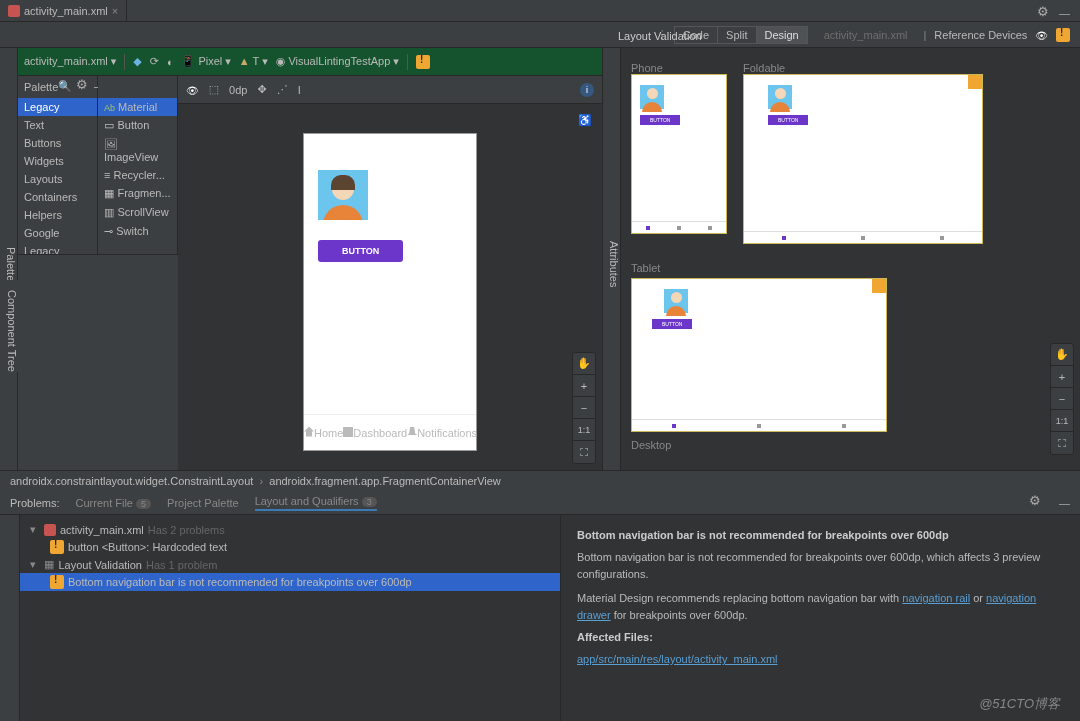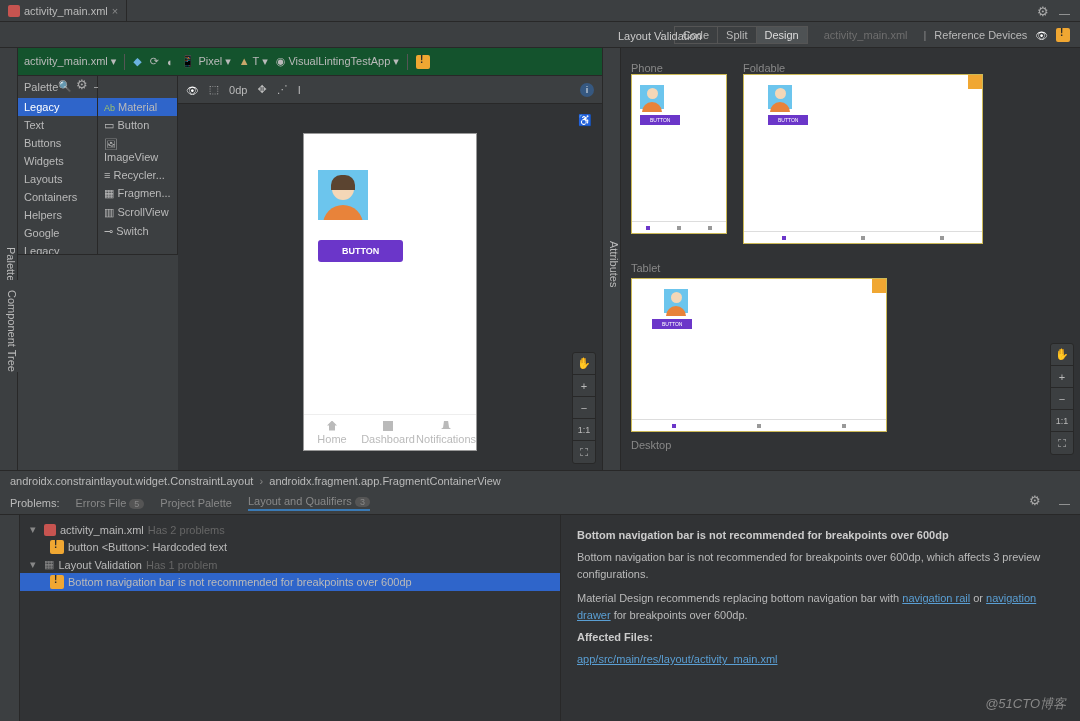--- a/index.html
+++ b/index.html
@@ -31,21 +31,21 @@
 .palitem.sel{background:#2f65ca;color:#fff}
 .surface{flex:1;display:flex;justify-content:center;align-items:flex-start;padding-top:30px;position:relative}
 .surftools{height:28px;background:#3c3f41;display:flex;align-items:center;gap:10px;padding:0 8px;border-bottom:1px solid #282828}
 .device{width:172px;height:316px;background:#fff;position:relative;box-shadow:0 0 0 1px #999}
 .avatar{width:50px;height:50px;background:#6cc5ed;position:absolute;left:14px;top:36px;overflow:hidden}
 .avatar::before{content:"";position:absolute;width:22px;height:22px;background:#f4d7b7;border-radius:50%;left:14px;top:8px}
 .avatar::after{content:"";position:absolute;width:40px;height:20px;background:#e8833a;border-radius:20px 20px 0 0;left:5px;bottom:-5px}
 .hair{position:absolute;width:24px;height:15px;background:#5b4430;left:13px;top:5px;border-radius:10px 10px 0 0}
 .btn{position:absolute;left:14px;top:106px;background:#6b36c9;color:#fff;padding:6px 24px;font-size:9px;font-weight:bold;border-radius:3px}
 .bottomnav{position:absolute;bottom:0;left:0;right:0;height:36px;border-top:1px solid #eee;display:flex}
-.bottomnav>div{flex:1;display:flex;flex-direction:column;align-items:center;justify-content:center;font-size:7px;color:#888}
+.bottomnav>div{flex:1;display:flex;flex-direction:row;align-items:center;justify-content:center;font-size:7px;color:#888}
 .bottomnav>div.active{color:#6b36c9}
 .bottomnav .ic{width:10px;height:10px;background:currentColor;margin-bottom:2px}
 .zoomctl{position:absolute;right:6px;bottom:6px;background:#3c3f41;border:1px solid #282828;border-radius:3px}
 .zoomctl div{width:22px;height:22px;display:flex;align-items:center;justify-content:center;border-bottom:1px solid #282828;cursor:pointer}
 .zoomctl div:last-child{border-bottom:none}
 .validation{width:460px;background:#313335;border-left:1px solid #282828;display:flex;flex-direction:column}
 .valbody{padding:10px;display:flex;flex-direction:column;gap:4px;overflow:auto;position:relative}
 .devlabel{color:#888;font-size:11px;margin-top:4px}
 .preview{background:#fff;border:1px solid #ccb956;position:relative}
 .preview.phone{width:96px;height:160px}
@@ -72,21 +72,21 @@
 .probtree .row.sel{background:#2f65ca;color:#fff}
 .probtree .indent{padding-left:30px}
 .caret{width:10px;display:inline-block;color:#888}
 .probdetail{flex:1;background:#313335;padding:14px 16px;border-left:1px solid #282828}
 .probdetail h4{font-weight:bold;color:#ccc;margin-bottom:8px;font-size:11px}
 .probdetail p{color:#999;margin-bottom:8px;line-height:1.5;font-size:11px}
 .probdetail a{color:#5a9fd4;text-decoration:underline}
 .gear{width:14px;height:14px;display:inline-block;position:relative}
 .gear::before{content:"⚙";color:#aaa;font-size:13px;position:absolute;top:-3px}
 .pill{background:#555;border-radius:8px;padding:0 5px;font-size:9px;color:#ccc}
-.watermark{position:absolute;right:14px;bottom:8px;color:#888;font-style:italic;font-size:13px}
+.watermark{position:absolute;right:20px;bottom:8px;color:#888;font-style:italic;font-size:13px}
 .leftgutter{width:20px;background:#3c3f41;border-right:1px solid #282828}
 .eye{display:inline-block}
 .eye::before{content:"👁";font-size:10px;filter:grayscale(1) brightness(1.5)}
 </style>
 </head>
 <body>
 
 <div class="topbar">
   <div class="tab">
     <span class="icon-file"></span>
@@ -270,21 +270,21 @@
 
 <div class="breadcrumb">
   <span>androidx.constraintlayout.widget.ConstraintLayout</span>
   &nbsp;›&nbsp;
   <span>androidx.fragment.app.FragmentContainerView</span>
 </div>
 
 <div class="problems">
   <div class="probtabs">
     <span style="color:#bbb">Problems:</span>
-    <span><span>Errors File</span> <span class="pill">5</span></span>
+    <span><span>Current File</span> <span class="pill">5</span></span>
     <span>Project Palette</span>
     <span class="active"><span>Layout and Qualifiers</span> <span class="pill">3</span></span>
     <span style="margin-left:auto" class="gear"></span>
     <span style="color:#aaa">—</span>
   </div>
   <div class="probbody">
     <div class="leftgutter"></div>
     <div class="probtree">
       <div class="row">
         <span class="caret">▾</span>

